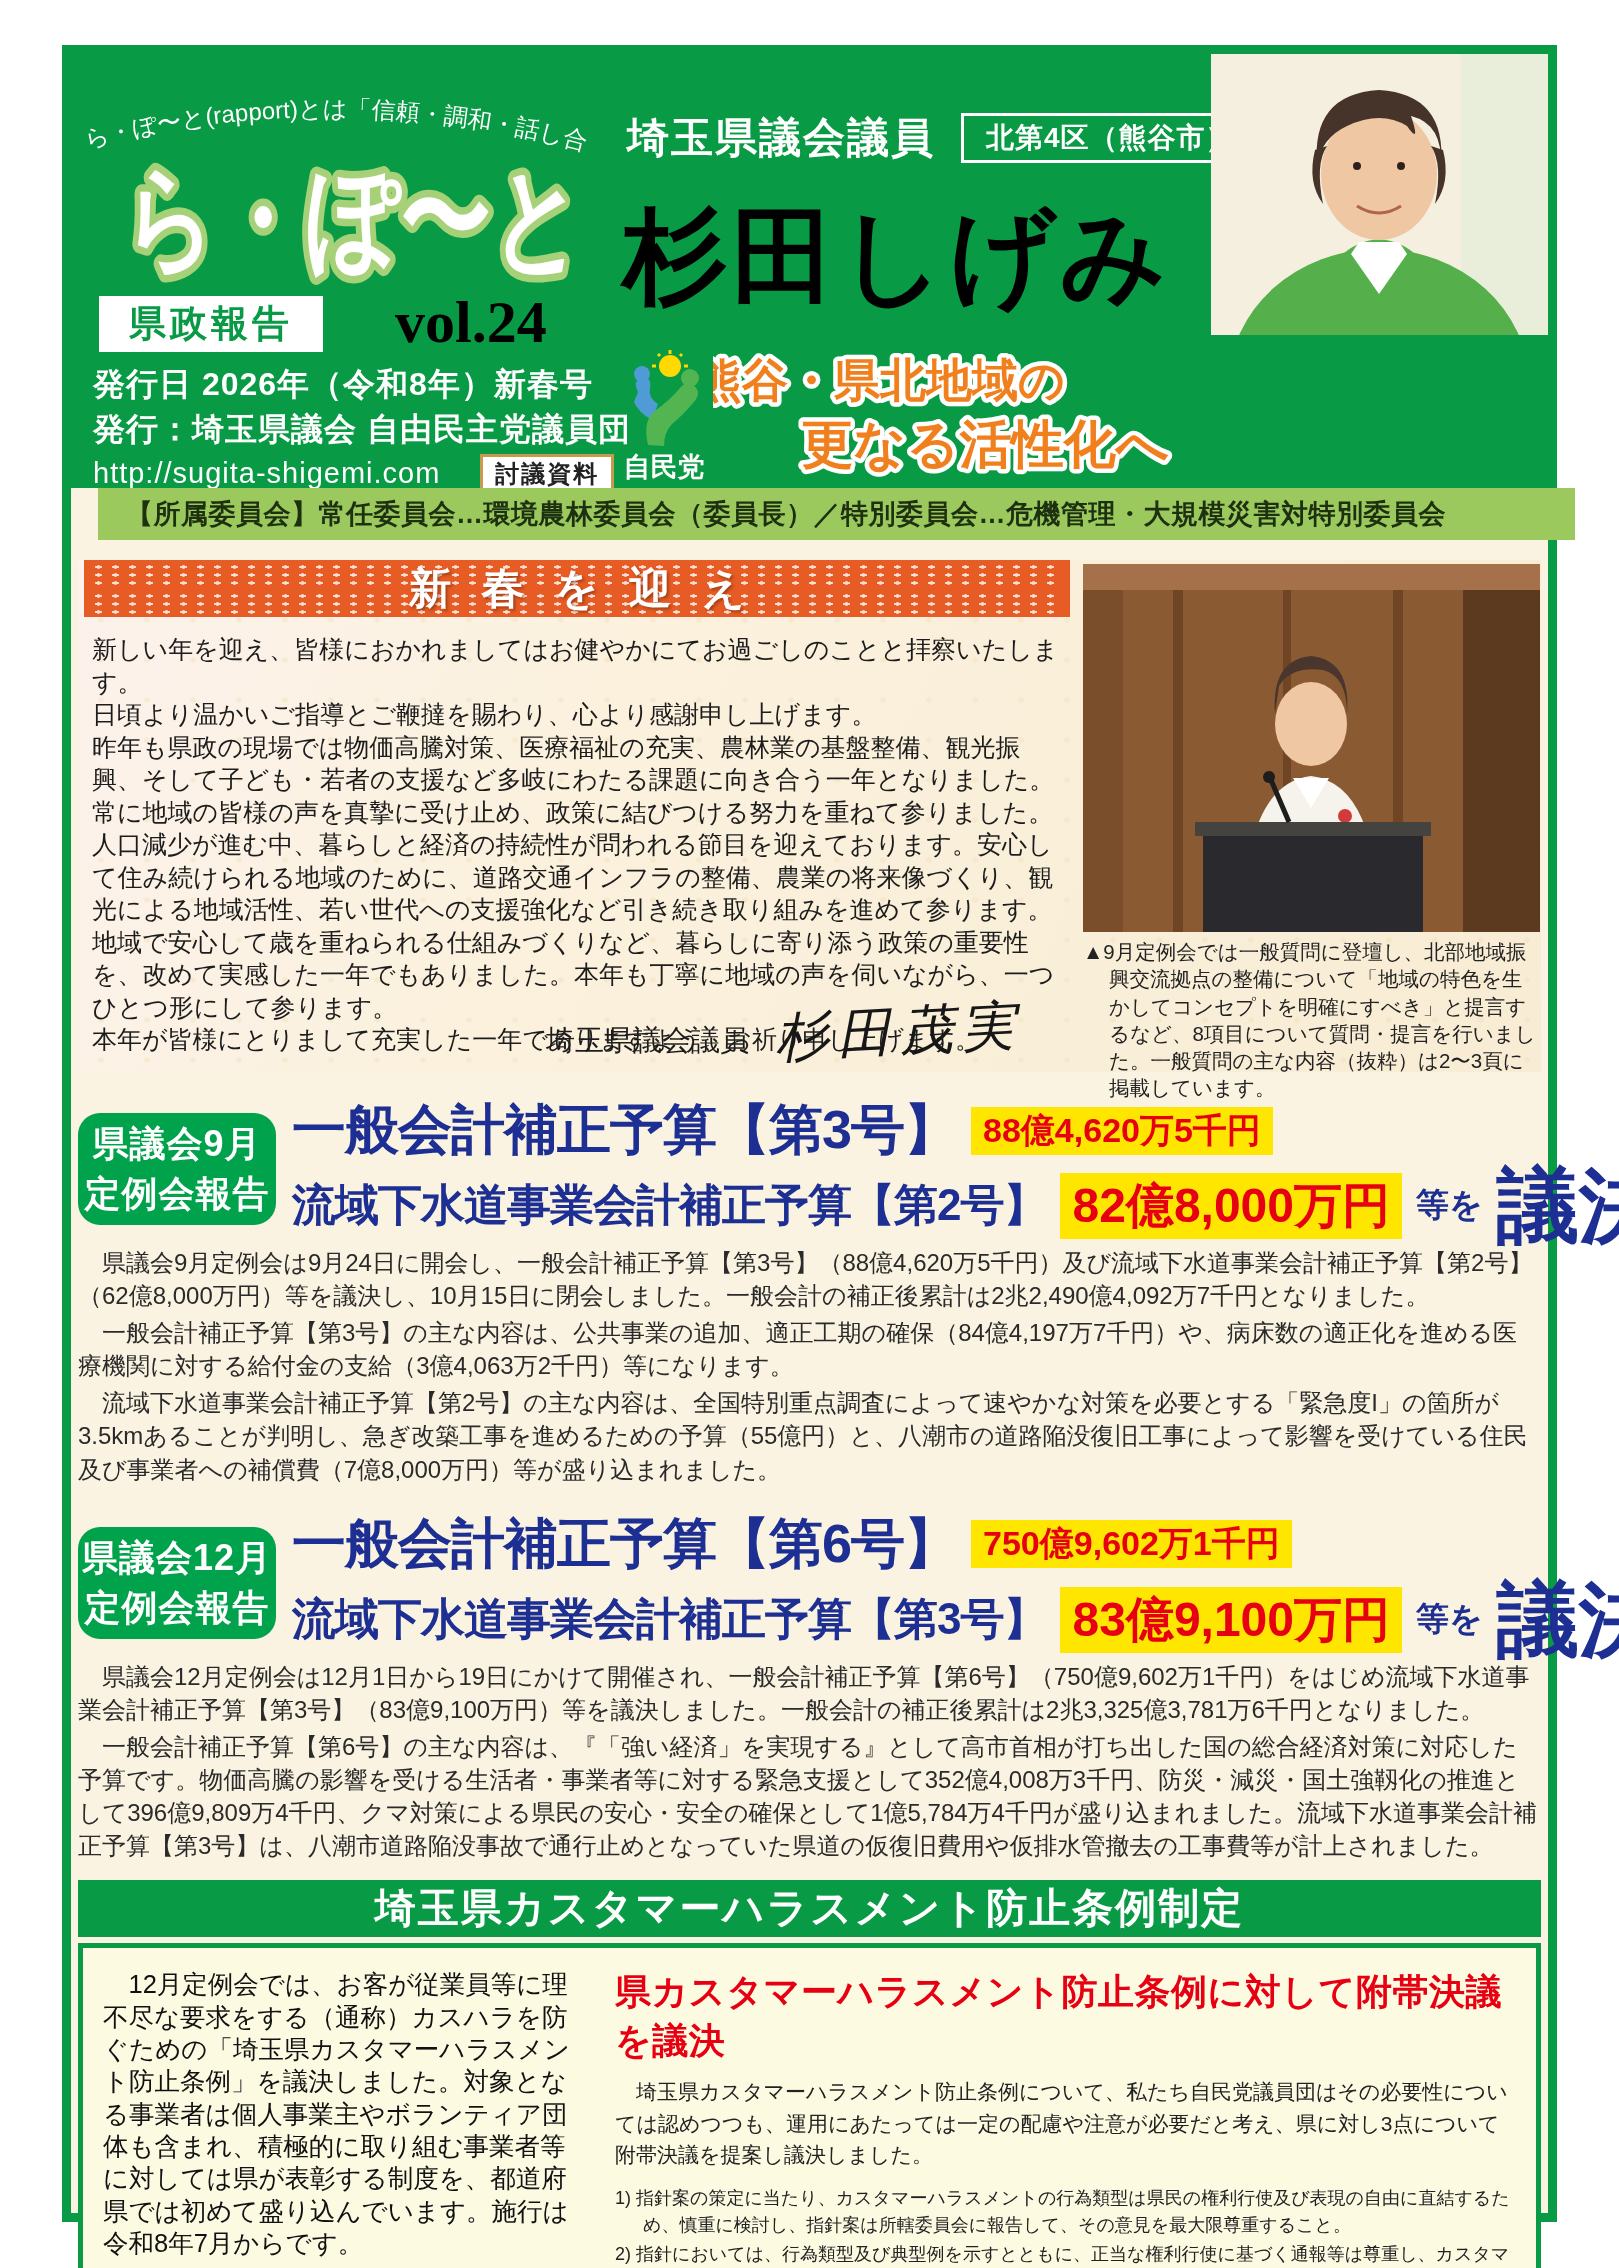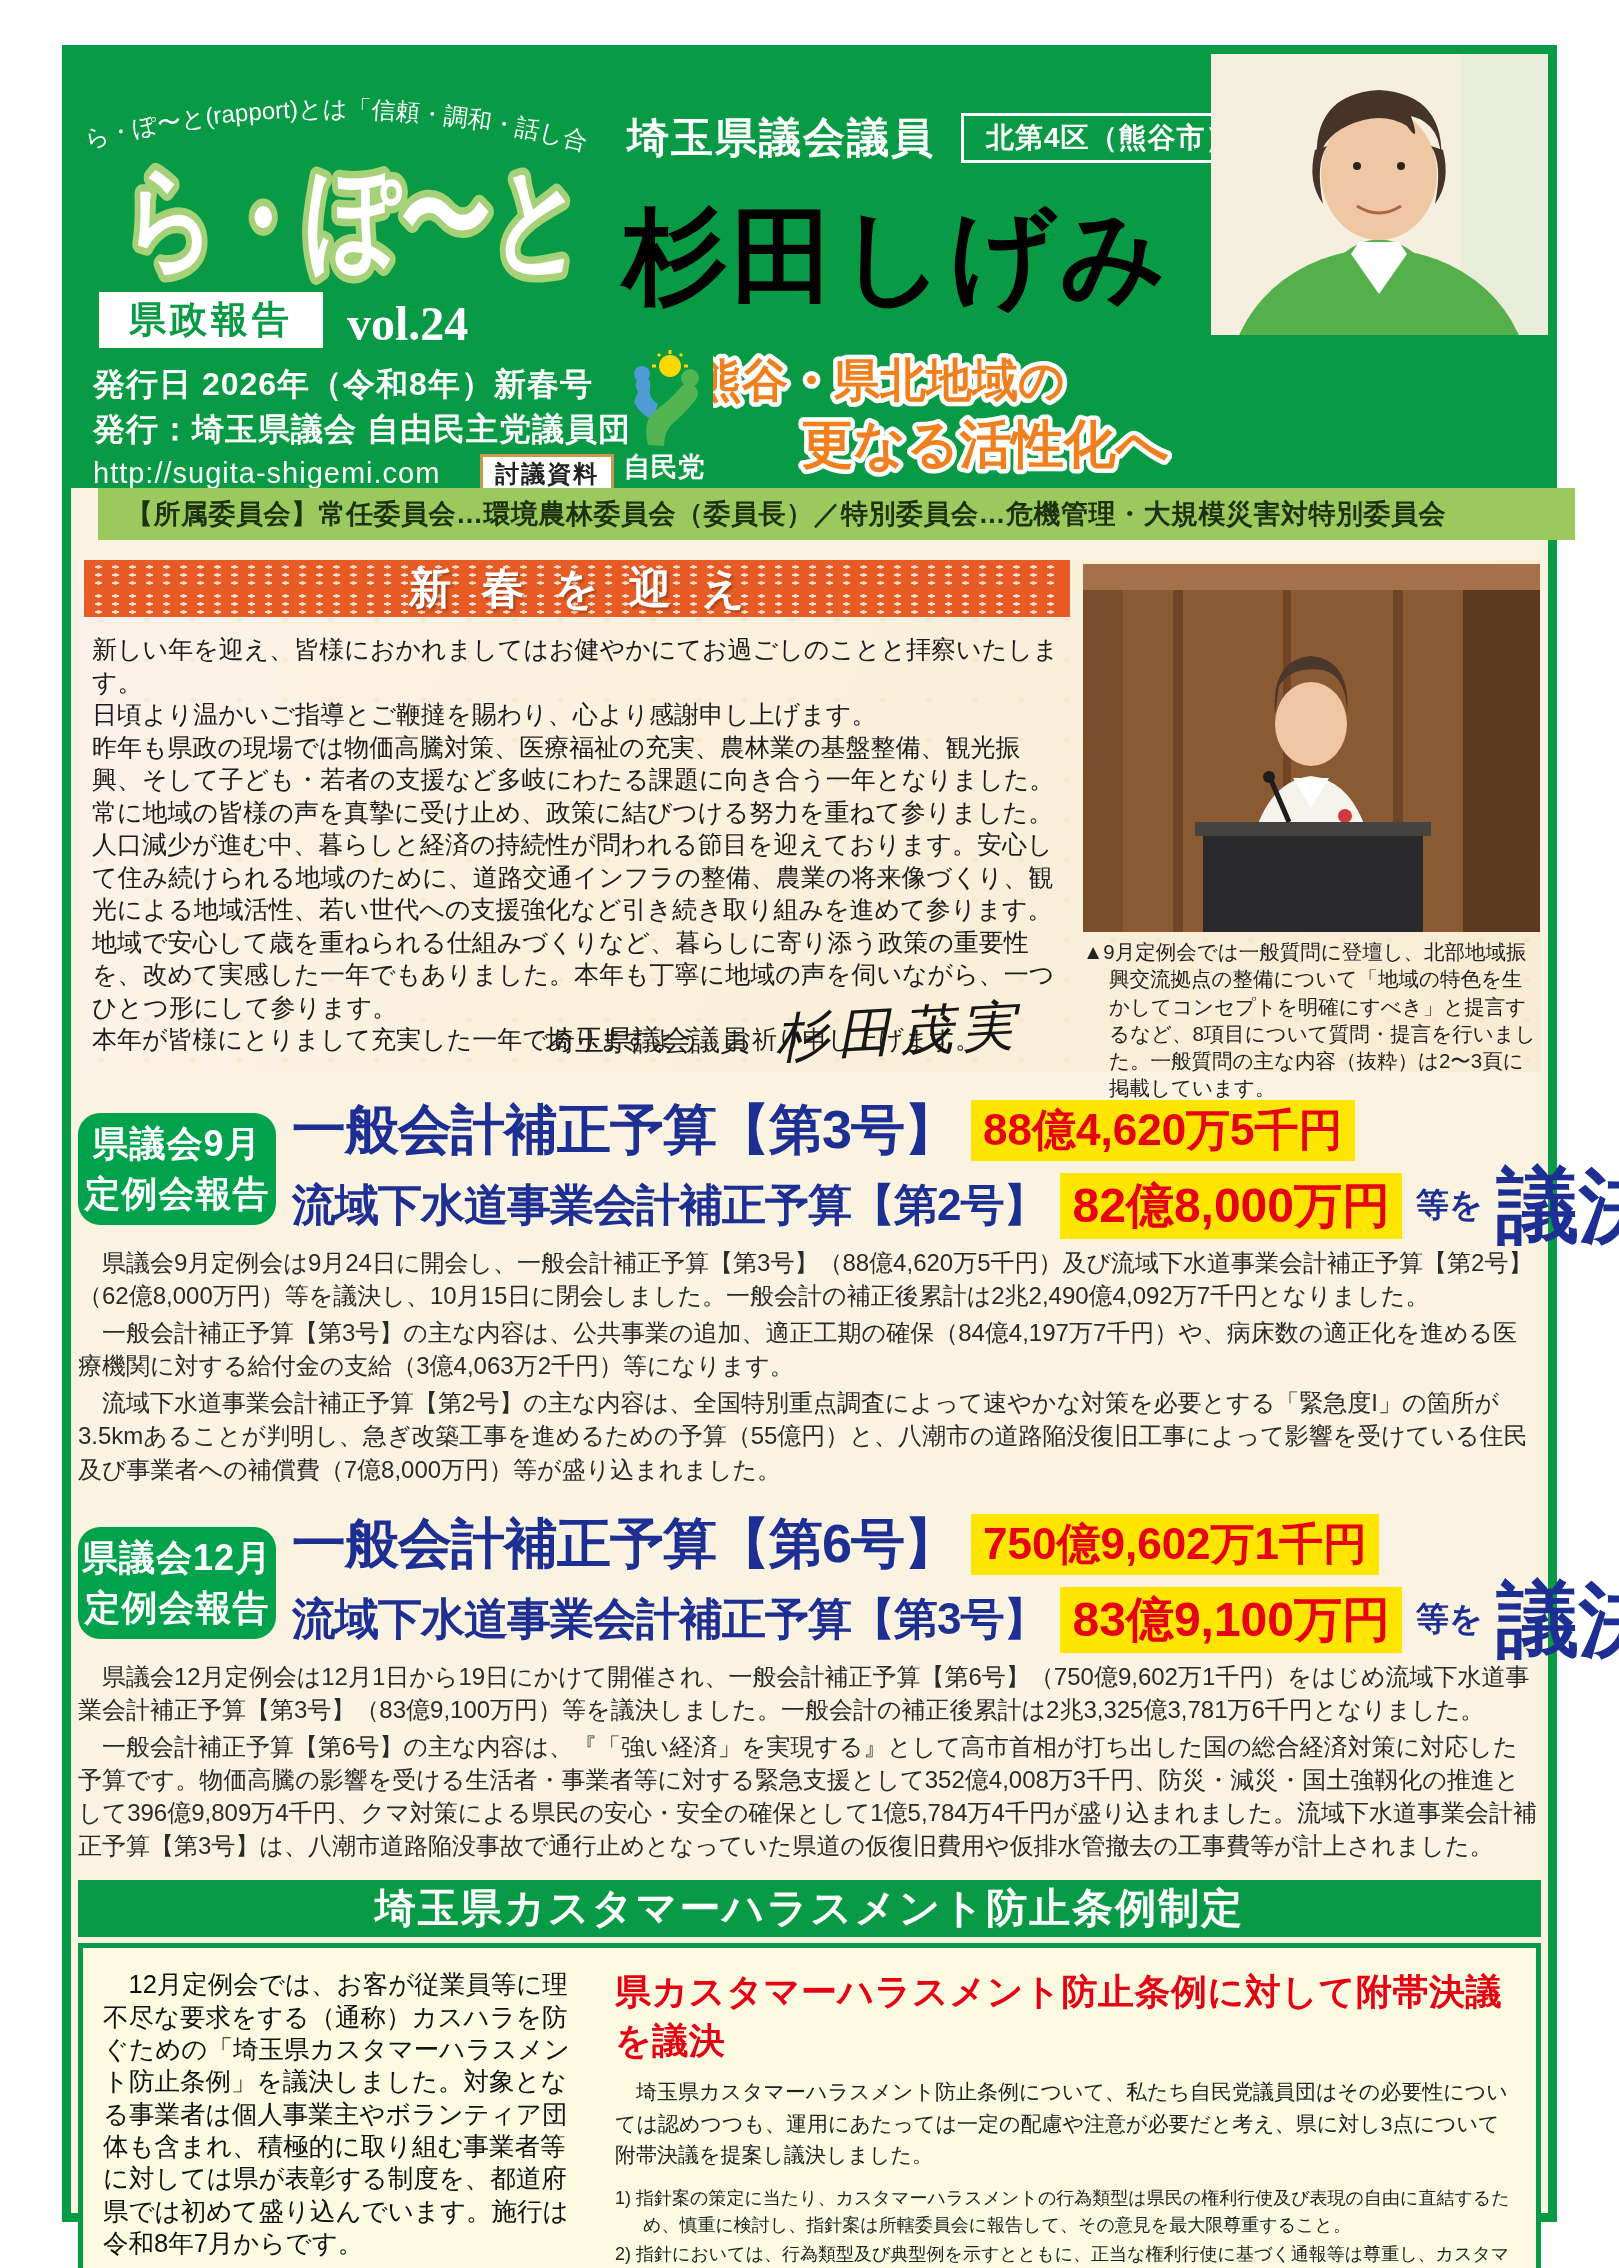--- a/index.html
+++ b/index.html
@@ -15,21 +15,21 @@
   }
   *{margin:0;padding:0;box-sizing:border-box;}
   body{width:1619px;height:2268px;background:#ffffff;font-family:var(--sans);position:relative;overflow:hidden;}
   .frame{position:absolute;left:62px;top:45px;width:1495px;height:2177px;border:9px solid var(--green);background:var(--cream);}
   
   .header{position:relative;width:100%;height:434px;background:var(--green);overflow:hidden;}
   .tagline-svg{position:absolute;left:10px;top:28px;}
   .logo-svg{position:absolute;left:38px;top:72px;}
   .report-row{position:absolute;left:28px;top:238px;display:flex;align-items:flex-end;gap:24px;}
   .report-box{background:#ffffff;color:var(--green);font-weight:bold;font-size:37px;padding:3px 30px;letter-spacing:4px;}
-  .vol{color:#ffffff;font-family:var(--serif);font-weight:bold;font-size:48px;line-height:1;}
+  .vol{color:#000000;font-family:var(--serif);font-weight:bold;font-size:60px;line-height:1;margin-left:48px;}
   .title-row{position:absolute;left:556px;top:56px;display:flex;align-items:center;gap:26px;}
   .member-title{color:#fff;font-weight:bold;font-size:42px;letter-spacing:2px;}
   .district-box{border:3px solid #ffffff;color:#ffffff;font-weight:bold;font-size:28px;padding:3px 22px;letter-spacing:1px;}
   .big-name{position:absolute;left:552px;top:140px;color:#000000;font-weight:bold;font-size:104px;letter-spacing:4px;white-space:nowrap;line-height:1.2;}
   .pub-info{position:absolute;left:22px;top:308px;color:#ffffff;}
   .pub-info .l1{font-size:32px;font-weight:600;letter-spacing:1px;line-height:1.4;}
   .pub-info .l2{font-size:32px;font-weight:600;letter-spacing:1px;line-height:1.4;}
   .url-row{display:flex;align-items:center;gap:40px;margin-top:2px;}
   .url{font-size:29px;letter-spacing:1px;}
   .doc-box{background:#ffffff;border:3px solid #c99a4d;color:#222;font-size:24px;font-weight:bold;padding:1px 12px;letter-spacing:2px;}
@@ -61,21 +61,21 @@
   .photo-caption{position:absolute;left:1005px;top:378px;width:458px;font-size:20.5px;line-height:1.33;color:#222;padding-left:26px;text-indent:-26px;}
   
   .report{margin-top:22px;}
   .report-head{display:flex;align-items:center;gap:16px;}
   .badge{min-width:198px;height:112px;border-radius:22px;background:#00a24c;color:#ffffff;font-weight:bold;font-size:36px;display:flex;flex-direction:column;align-items:center;justify-content:center;line-height:1.4;letter-spacing:1px;}
   .headlines{flex:1;}
   .h-line{display:flex;align-items:center;gap:14px;white-space:nowrap;}
   .h-label1{color:var(--blue);font-weight:bold;font-size:54px;letter-spacing:-1px;}
   .h-label2{color:var(--blue);font-weight:bold;font-size:44px;letter-spacing:-1px;}
   .h-amount{color:var(--red);font-weight:bold;background:var(--yellow);padding:1px 12px;}
-  .h-amount.a1{font-size:44px;}
+  .h-amount.a1{font-size:34px;}
   .h-amount.a2{font-size:48px;}
   .h-suffix{color:var(--blue);font-weight:bold;font-size:33px;}
   .h-verb{color:var(--blue);font-weight:bold;font-size:82px;line-height:0.95;}
   .report-body{margin-top:1px;}
   .report-body p{font-size:24px;line-height:1.38;color:#2a2a2a;margin:0 0 4px 0;}
   
   .ordinance{margin-top:18px;}
   .ord-title{width:100%;height:57px;background:var(--green);display:flex;align-items:center;justify-content:center;}
   .ord-title span{color:#ffffff;font-weight:bold;font-size:41px;letter-spacing:2px;}
   .ord-box{border:5px solid var(--green);background:#fdfae2;display:flex;gap:30px;padding:20px 22px 16px 20px;margin-top:6px;}

